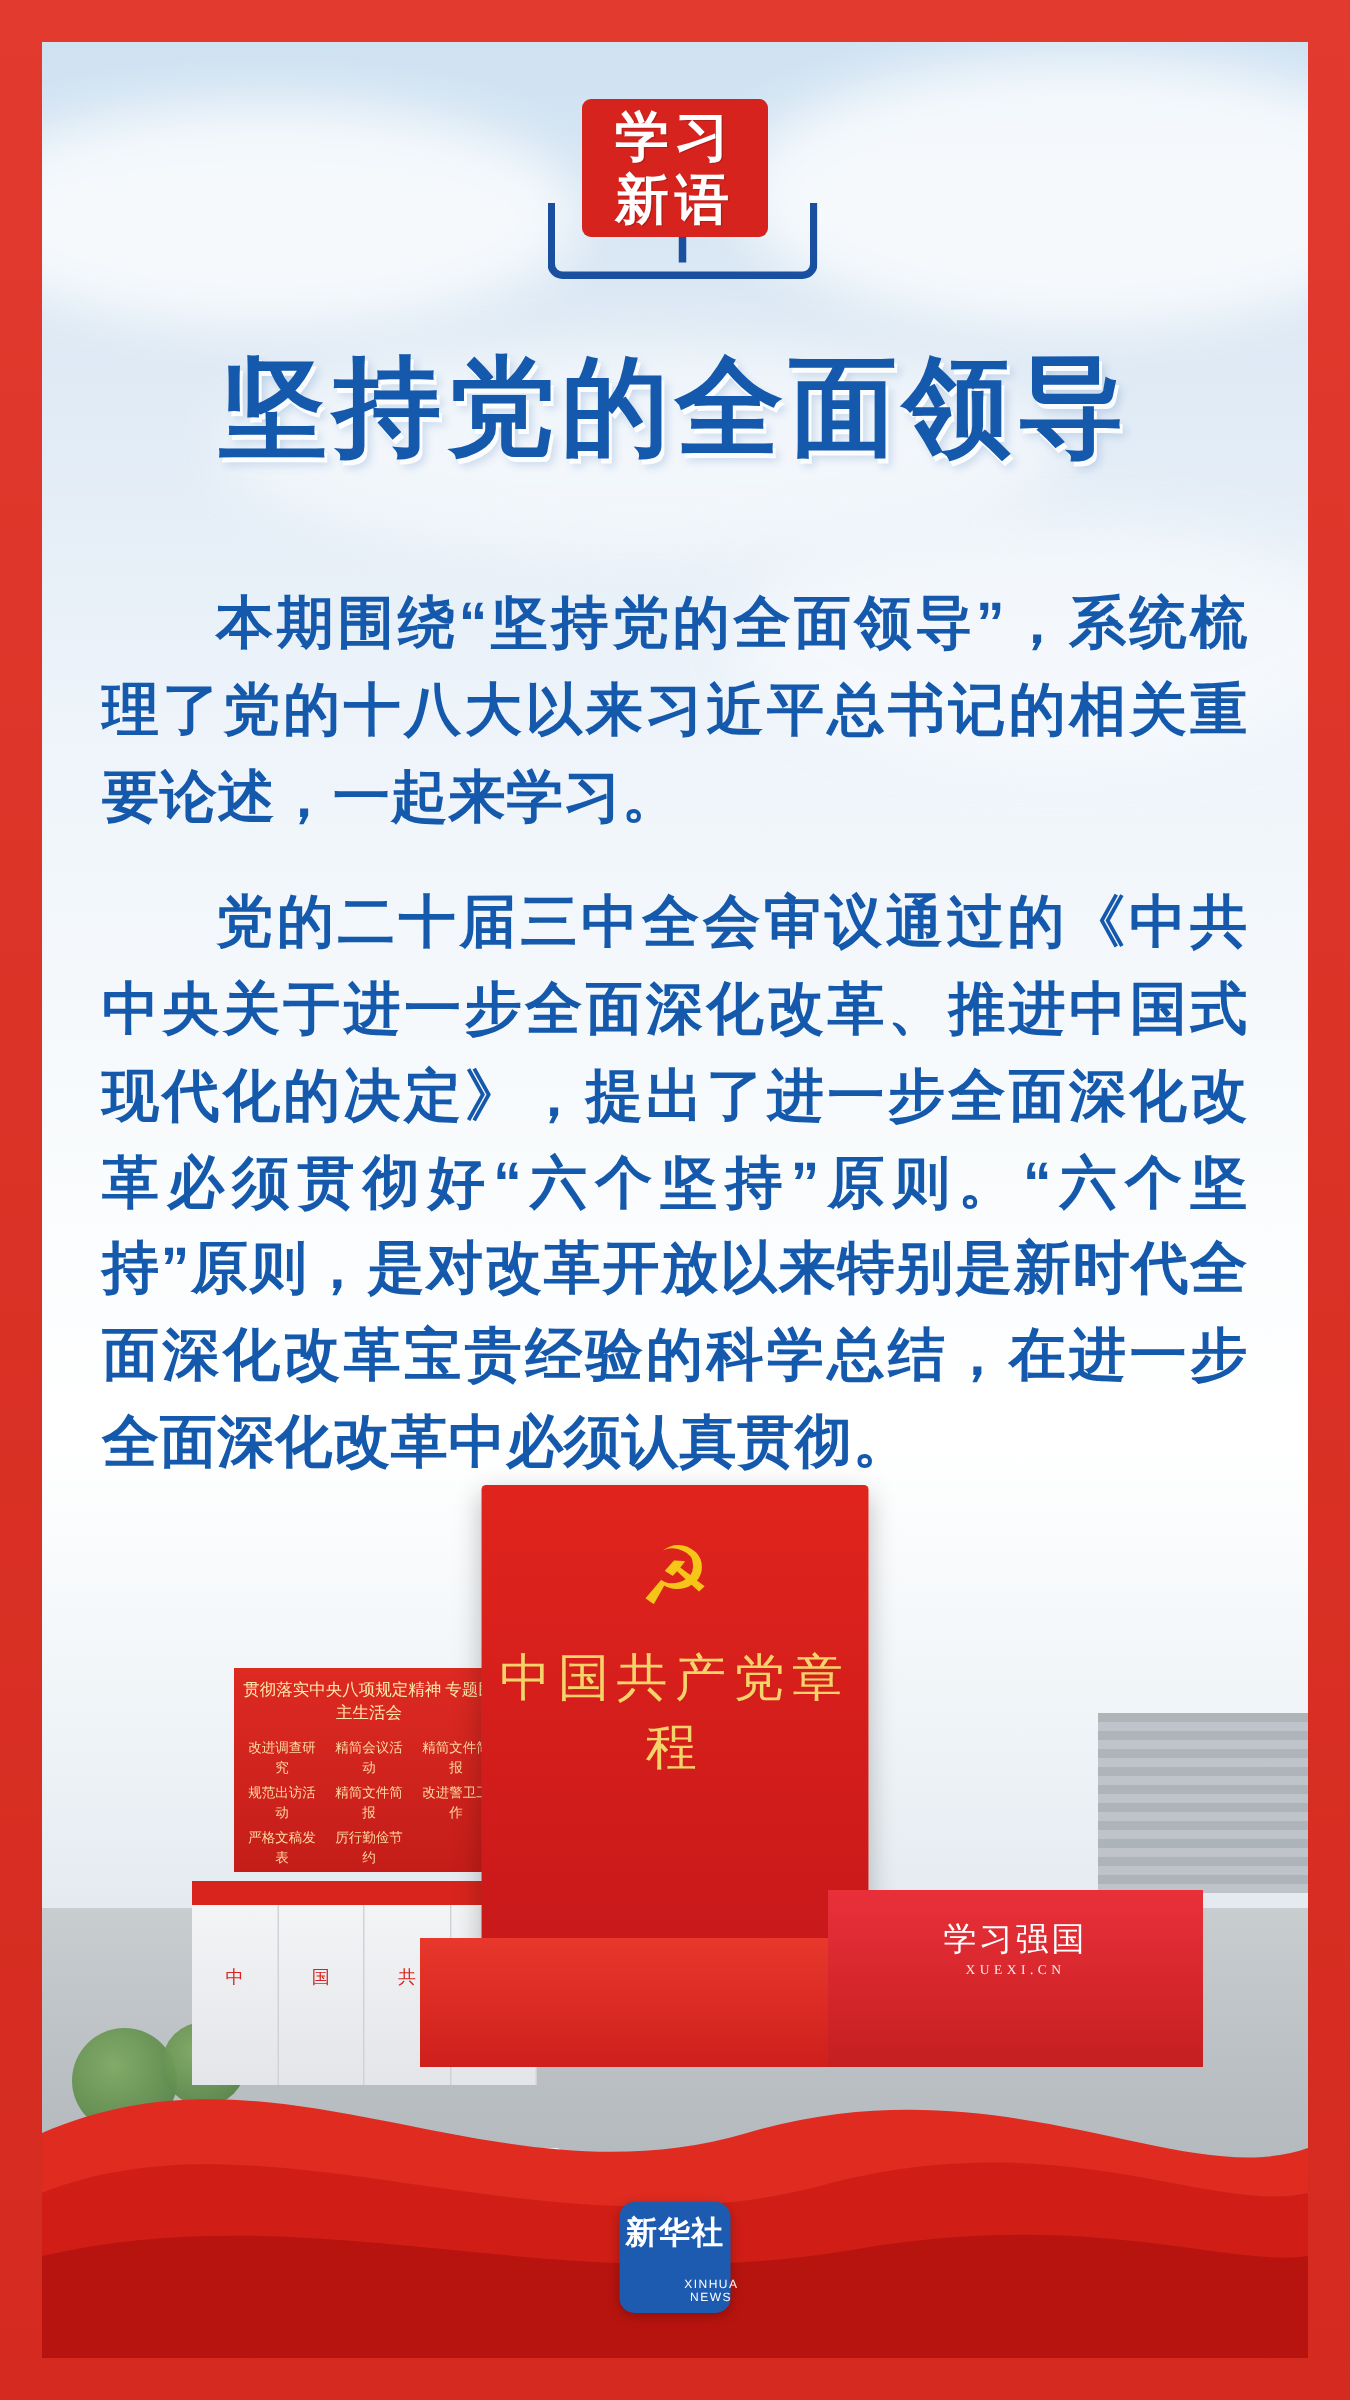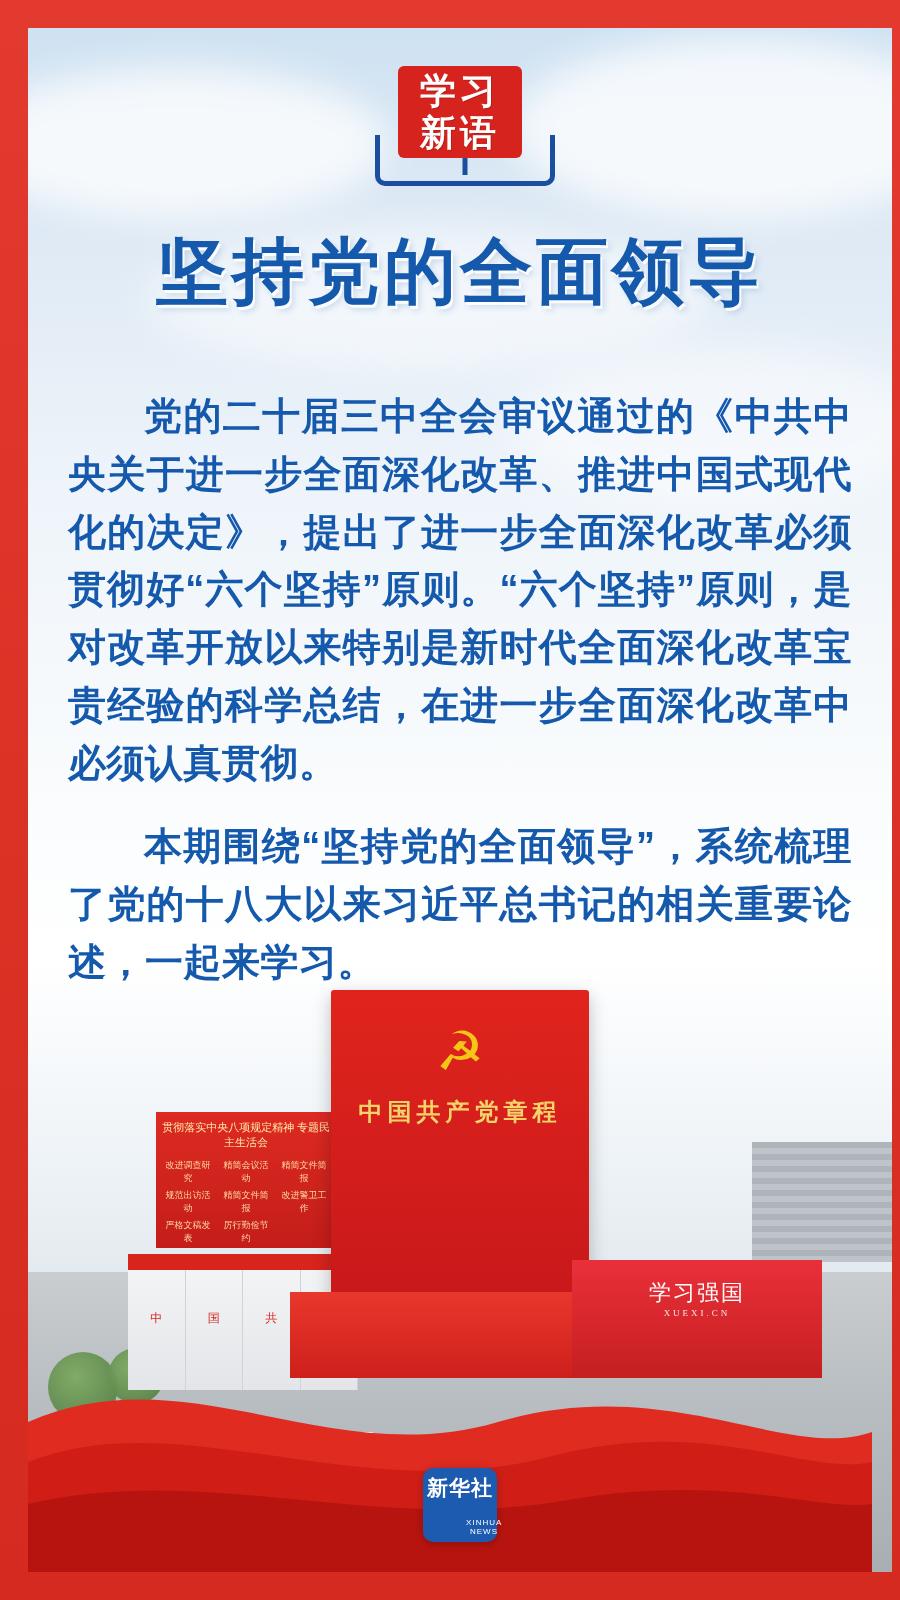--- a/index.html
+++ b/index.html
@@ -27,21 +27,20 @@
     height: 1544px;
     overflow: hidden;
     background: linear-gradient(180deg,
         #cfe2f2 0%,
         #dfeaf5 14%,
         #eef4fa 30%,
         #f7fafc 45%,
         #ffffff 60%,
         #f3f7fb 78%,
         #e9eef3 100%);
-    padding-left: 20px;
   }
   
   .cloud {
     position: absolute;
     border-radius: 50%;
     background: rgba(255,255,255,0.75);
     filter: blur(18px);
   }
   .c1 { left: -60px; top: 40px; width: 420px; height: 150px; }
   .c2 { right: -80px; top: 10px; width: 460px; height: 180px; }
@@ -183,23 +182,23 @@
     position: relative;
   }
   .hammer-sickle {
     font-size: 54px;
     color: #f5c518;
     line-height: 1;
   }
   .monument .mono-text {
     color: #f5d36b;
     font-family: "Liberation Serif", serif;
-    font-size: 24px;
+    font-size: 34px;
     letter-spacing: 5px;
-    font-weight: bold;
+    font-weight: normal;
   }
   .monument-base {
     position: absolute;
     left: 50%;
     transform: translateX(-50%);
     top: 330px;
     width: 340px;
     height: 86px;
     background: linear-gradient(180deg, #e8382c 0%, #cf1f1c 100%);
   }
@@ -453,22 +452,22 @@
         <div class="logo-seal">
           <span>学习</span>
           <span>新语</span>
         </div>
       </div>
     </div>
 
     <div class="title">坚持党的全面领导</div>
 
     <div class="body-text">
+      <p>本期围绕“坚持党的全面领导”，系统梳理了党的十八大以来习近平总书记的相关重要论述，一起来学习。</p>
       <p>党的二十届三中全会审议通过的《中共中央关于进一步全面深化改革、推进中国式现代化的决定》，提出了进一步全面深化改革必须贯彻好“六个坚持”原则。“六个坚持”原则，是对改革开放以来特别是新时代全面深化改革宝贵经验的科学总结，在进一步全面深化改革中必须认真贯彻。</p>
-      <p>本期围绕“坚持党的全面领导”，系统梳理了党的十八大以来习近平总书记的相关重要论述，一起来学习。</p>
     </div>
 
     <div class="scene">
       <div class="scene-sky"></div>
       <div class="ground"></div>
 
       <div class="stadium"></div>
       <div class="tree" style="left:20px;"></div>
       <div class="tree" style="left:80px;bottom:168px;width:56px;height:56px;"></div>
 

